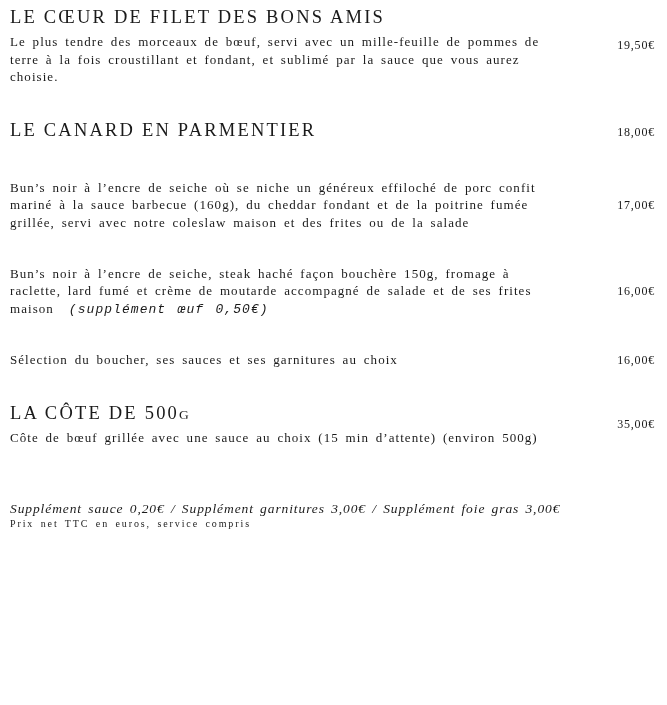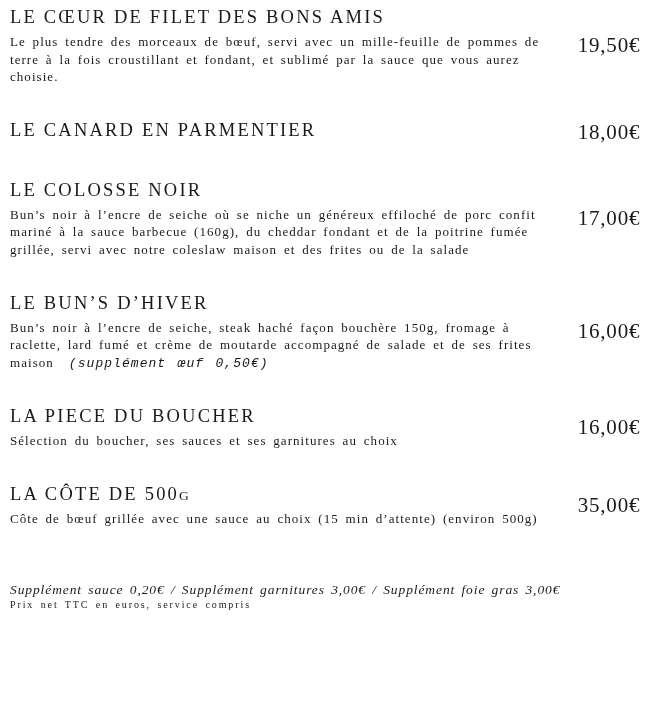--- a/index.html
+++ b/index.html
@@ -39,22 +39,22 @@
   .item-desc {
     font-size: 13px;
     letter-spacing: 1.05px;
     word-spacing: 2.5px;
     line-height: 17.6px;
   }
   .d-italic { font-style: italic; }
   .d-italic:not(:empty) { margin-left: 15px; font-family: Liberation Mono, monospace; }
   .item-price {
     width: 92px;
-    text-align: center;
-    font-size: 21px;
+    text-align: right;
+    font-size: 12px;
     letter-spacing: 0.8px;
     white-space: nowrap;
     align-self: center;
   }
   .menu-footer { margin-top: 54px; }
   .supplements {
     font-style: italic;
     font-size: 13.5px;
     letter-spacing: 0.9px;
     word-spacing: 2px;
@@ -82,37 +82,34 @@
 
     <div class="menu-item">
       <div class="item-text">
         <h2 class="item-title"><span class="t-main">LE CANARD EN PARMENTIER</span><span class="t-small"></span></h2>
       </div>
       <div class="item-price">18,00€</div>
     </div>
 
     <div class="menu-item">
       <div class="item-text">
-        <h2 class="item-title"><span class="t-main">LE COLOSSE NOIR</span><span class="t-small"></span></h2>
         <p class="item-desc"><span class="d-main">Bun’s noir à l’encre de seiche où se niche un généreux effiloché de porc confit mariné à la sauce barbecue (160g), du cheddar fondant et de la poitrine fumée grillée, servi avec notre coleslaw maison et des frites ou de la salade</span><span class="d-italic"></span></p>
       </div>
       <div class="item-price">17,00€</div>
     </div>
 
     <div class="menu-item">
       <div class="item-text">
-        <h2 class="item-title"><span class="t-main">LE BUN’S D’HIVER</span><span class="t-small"></span></h2>
         <p class="item-desc"><span class="d-main">Bun’s noir à l’encre de seiche, steak haché façon bouchère 150g, fromage à raclette, lard fumé et crème de moutarde accompagné de salade et de ses frites maison</span><span class="d-italic">(supplément œuf  0,50€)</span></p>
       </div>
       <div class="item-price">16,00€</div>
     </div>
 
     <div class="menu-item">
       <div class="item-text">
-        <h2 class="item-title"><span class="t-main">LA PIECE DU BOUCHER</span><span class="t-small"></span></h2>
         <p class="item-desc"><span class="d-main">Sélection du boucher, ses sauces et ses garnitures au choix</span><span class="d-italic"></span></p>
       </div>
       <div class="item-price">16,00€</div>
     </div>
 
     <div class="menu-item">
       <div class="item-text">
         <h2 class="item-title"><span class="t-main">LA CÔTE DE 500</span><span class="t-small">G</span></h2>
         <p class="item-desc"><span class="d-main">Côte de bœuf grillée avec une sauce au choix (15 min d’attente) (environ 500g)</span><span class="d-italic"></span></p>
       </div>

